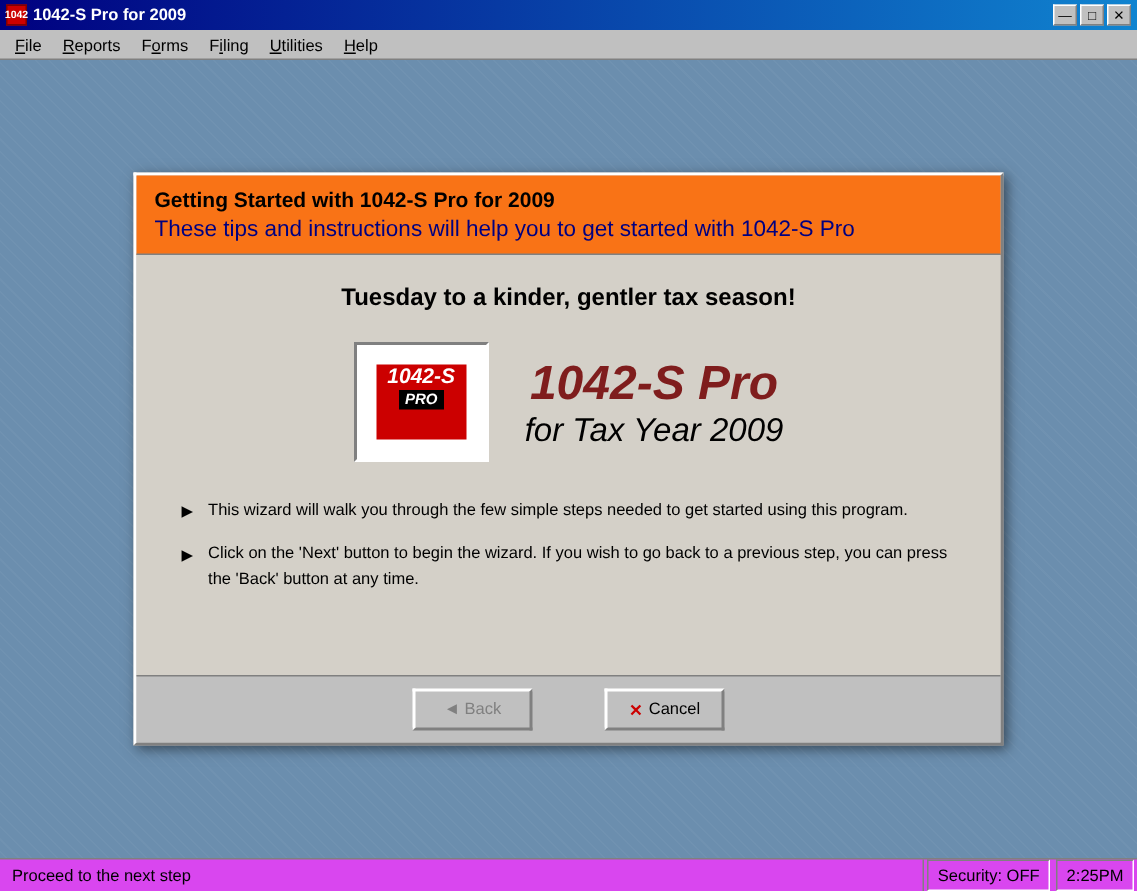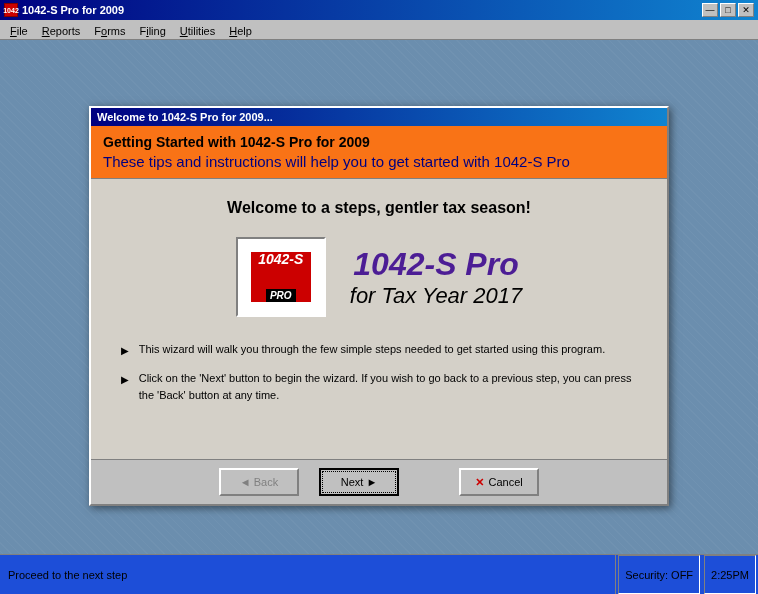--- a/index.html
+++ b/index.html
@@ -173,37 +173,37 @@
     .logo-inner {
       background: #cc0000;
       color: white;
       font-size: 16px;
       font-weight: bold;
       width: 60px;
       height: 50px;
       display: flex;
       flex-direction: column;
       align-items: center;
-      justify-content: space-between;
+      justify-content: flex-start;
       line-height: 1.1;
       font-style: italic;
     }
     .logo-pro-text {
       font-size: 10px;
       background: #000;
       color: white;
       padding: 1px 4px;
       margin-top: 2px;
     }
 
     .product-name {
       font-size: 32px;
       font-style: italic;
       font-weight: bold;
-      color: #4c1d95;
+      color: #7f1d1d;
       line-height: 1.2;
       text-align: center;
     }
     .product-year {
       font-size: 22px;
       font-style: italic;
       color: #000;
     }
 
     .bullet-list {
@@ -228,21 +228,21 @@
       flex-shrink: 0;
     }
 
     
     .dialog-buttons {
       background: #c0c0c0;
       padding: 8px 12px;
       display: flex;
       justify-content: center;
       align-items: center;
-      gap: 20px;
+      gap: 8px;
       border-top: 1px solid #808080;
     }
 
     .win-button {
       min-width: 80px;
       height: 28px;
       background: #c0c0c0;
       border: 2px solid;
       border-color: #ffffff #808080 #808080 #ffffff;
       padding: 2px 12px;
@@ -262,22 +262,22 @@
       outline: 1px dotted #000;
       outline-offset: -4px;
     }
 
     
     .status-bar {
       position: absolute;
       bottom: 0;
       left: 0;
       right: 0;
-      height: 40px;
-      background: #1d4ed8;
+      height: 22px;
+      background: #d946ef;
       border-top: 1px solid #808080;
       display: flex;
       align-items: center;
     }
     .status-section {
       padding: 0 8px;
       font-size: 11px;
       height: 100%;
       display: flex;
       align-items: center;
@@ -315,66 +315,60 @@
   <span class="menu-item"><u>R</u>eports</span>
   <span class="menu-item">F<u>o</u>rms</span>
   <span class="menu-item">F<u>i</u>ling</span>
   <span class="menu-item"><u>U</u>tilities</span>
   <span class="menu-item"><u>H</u>elp</span>
 </div>
 
 <div class="main-area">
   <div class="dialog">
 
-    <div class="dialog-title-bar">
-      <span>Welcome to 1042-S Pro for 2009...</span>
-    </div>
 
     <div class="dialog-header">
       <div class="dialog-header-title">Getting Started with 1042-S Pro for 2009</div>
       <div class="dialog-header-subtitle">These tips and instructions will help you to get started with 1042-S Pro</div>
     </div>
 
     <div class="dialog-content">
 
-      <div class="welcome-title">Welcome to a steps, gentler tax season!</div>
+      <div class="welcome-title">Tuesday to a kinder, gentler tax season!</div>
 
       <div class="product-showcase">
         <div class="product-logo">
           <div class="logo-inner">
             <span style="font-size:14px; font-weight:bold; font-style:italic;">1042-S</span>
             <span class="logo-pro-text">PRO</span>
           </div>
         </div>
         <div>
           <div class="product-name">1042-S Pro</div>
-          <div class="product-year">for Tax Year 2017</div>
+          <div class="product-year">for Tax Year 2009</div>
         </div>
       </div>
 
       <div class="bullet-list">
         <div class="bullet-item">
           <span class="bullet-arrow">▶</span>
           <span>This wizard will walk you through the few simple steps needed to get started using this program.</span>
         </div>
         <div class="bullet-item">
           <span class="bullet-arrow">▶</span>
           <span>Click on the 'Next' button to begin the wizard.  If you wish to go back to a previous step, you can press the 'Back' button at any time.</span>
         </div>
       </div>
 
     </div>
 
     <div class="dialog-buttons">
       <button class="win-button disabled">
         <span>◄ Back</span>
       </button>
-      <button class="win-button focused">
-        <span>Next  ►</span>
-      </button>
       <button class="win-button" style="margin-left: 40px;">
         <span style="color:#cc0000; font-weight:bold;">✕</span>
         <span>Cancel</span>
       </button>
     </div>
 
   </div>
 </div>
 
 <div class="status-bar">

